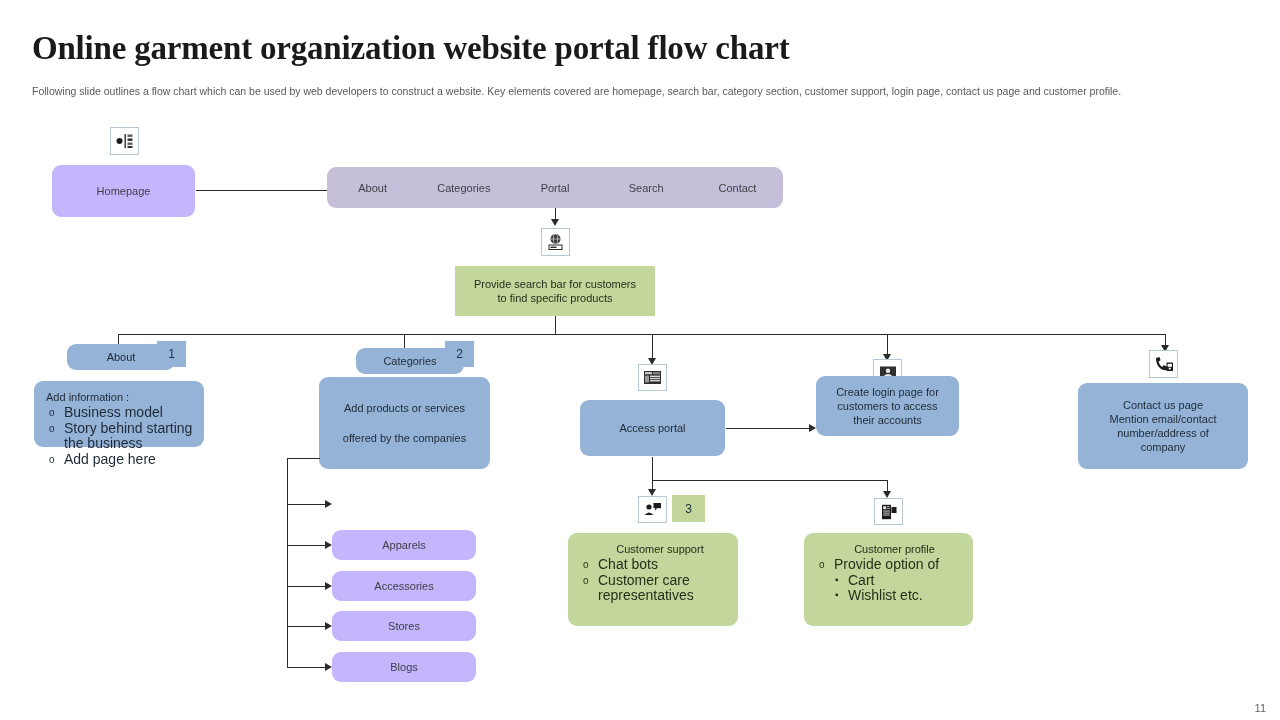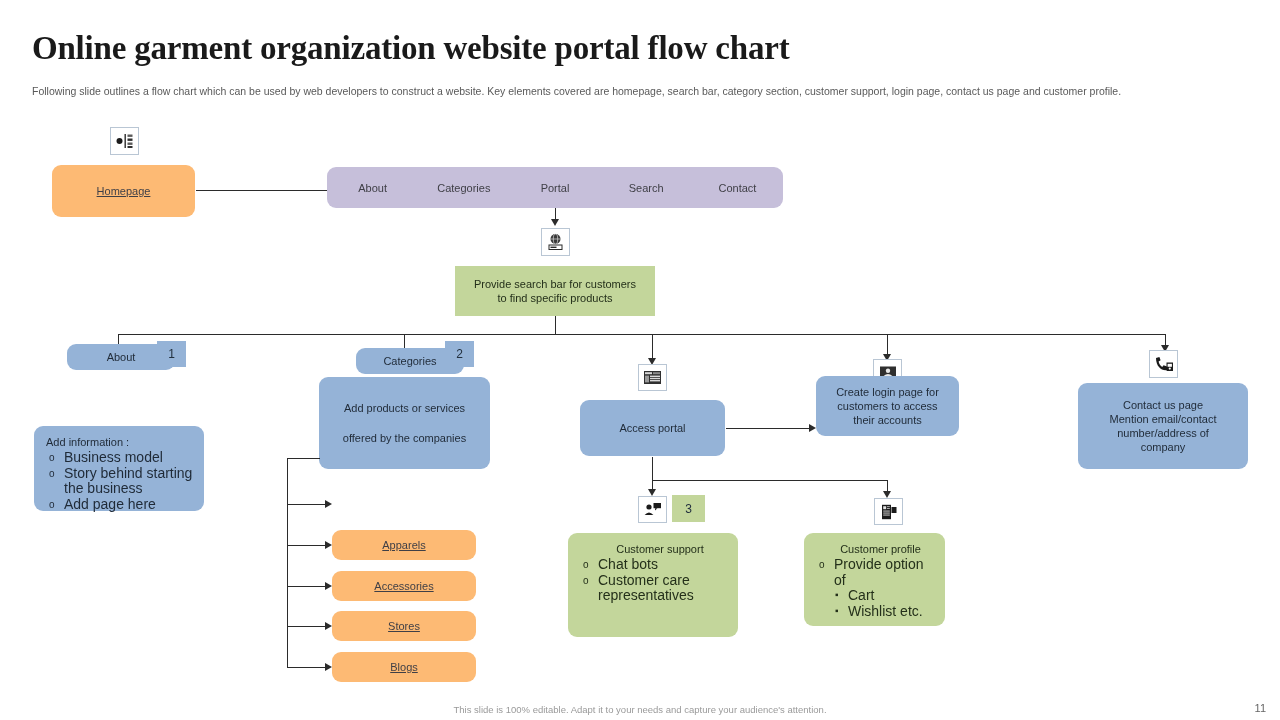--- a/index.html
+++ b/index.html
@@ -18,21 +18,21 @@
     white-space:nowrap;
   }
   .subtitle{
     position:absolute;left:32px;top:84px;width:1160px;
     font-size:10.5px;line-height:14px;color:#595959;
   }
 
   
   .node{position:absolute;box-sizing:border-box;display:flex;
         align-items:center;justify-content:center;text-align:center;}
-  .purple{background:#fdba74;border-radius:9px;color:#3f3f46;text-decoration:underline;}
+  .purple{background:#c4b5fd;border-radius:9px;color:#3f3f46;}
   .blue{background:#95b3d7;border-radius:9px;color:#1f2a37;}
   .green{background:#c3d69b;color:#24301a;}
   .sharp{border-radius:0;}
 
   .node .txt{font-size:11px;line-height:14px;padding:4px 8px;}
 
   
   .navbar{position:absolute;left:327px;top:167px;width:456px;height:41px;
     background:#c6bfda;border-radius:9px;display:flex;align-items:center;}
   .navitem{flex:1;text-align:center;font-size:11px;color:#3f3f46;cursor:default;}
@@ -139,21 +139,21 @@
   <div class="ln vln" style="left:1165px;top:334px;height:14px;"></div>
   <div class="arrowhead ah-down" style="left:1161px;top:345px;"></div>
 
   <div class="node blue" style="left:67px;top:344px;width:108px;height:26px;">
     <span class="txt">About</span>
   </div>
   <div class="badge b-blue" style="left:157px;top:341px;width:29px;height:26px;">
     <span>1</span>
   </div>
 
-  <div class="listbox blue" style="left:34px;top:381px;width:170px;height:85px;margin-top:45px;">
+  <div class="listbox blue" style="left:34px;top:381px;width:170px;height:66px;">
     <div class="head">Add information :</div>
     <ul>
       <li class="circ">Business model</li>
       <li class="circ">Story behind starting the business</li>
       <li class="circ">Add page here</li>
     </ul>
   </div>
 
   <div class="node blue" style="left:356px;top:348px;width:108px;height:26px;">
     <span class="txt">Categories</span>
@@ -253,45 +253,44 @@
       <circle cx="6" cy="5" r="2.6" fill="#1b1b1b"></circle>
       <path d="M1.6 13 Q6 8 10.4 13 Z" fill="#1b1b1b"></path>
       <rect x="10.5" y="1" width="7.5" height="5.2" fill="#1b1b1b"></rect>
       <path d="M12 6.2 L12 8.6 L14.4 6.2 Z" fill="#1b1b1b"></path>
     </svg>
   </div>
   <div class="badge b-green" style="left:672px;top:495px;width:33px;height:27px;">
     <span>3</span>
   </div>
 
-  <div class="listbox green" style="left:568px;top:533px;width:170px;height:104px;">
+  <div class="listbox green" style="left:568px;top:533px;width:170px;height:93px;">
     <div class="head" style="text-align:center;padding-left:12px;">Customer support</div>
     <ul>
       <li class="circ">Chat bots</li>
       <li class="circ">Customer care representatives</li>
     </ul>
   </div>
 
   <div class="iconchip" style="left:874px;top:498px;width:29px;height:27px;">
     <svg width="18" height="16" viewBox="0 0 18 16">
       <rect x="2" y="0.8" width="9" height="14.4" fill="#1b1b1b"></rect>
       <rect x="3.2" y="2.2" width="3" height="3" fill="#e0e0e0"></rect>
       <rect x="7" y="2.2" width="2.8" height="0.9" fill="#bdbdbd"></rect>
       <rect x="7" y="4" width="2.8" height="0.9" fill="#bdbdbd"></rect>
       <rect x="3.2" y="6.6" width="6.6" height="0.9" fill="#e0e0e0"></rect>
       <rect x="3.2" y="8.6" width="6.6" height="0.9" fill="#e0e0e0"></rect>
       <rect x="3.2" y="10.6" width="6.6" height="0.9" fill="#e0e0e0"></rect>
       <rect x="11.5" y="3" width="5" height="6" fill="#1b1b1b"></rect>
     </svg>
   </div>
-  <div class="listbox green" style="left:804px;top:533px;width:141px;height:93px;">
+  <div class="listbox green" style="left:804px;top:533px;width:169px;height:93px;">
     <div class="head" style="text-align:center;padding-left:10px;">Customer profile</div>
     <ul>
       <li class="circ">Provide  option of</li>
       <li class="sq">Cart</li>
       <li class="sq">Wishlist etc.</li>
     </ul>
   </div>
 
-  <div class="footer">This slide is 100% editable. Adapt it to your needs and capture your audience's attention.</div>
   <div class="pagenum">11</div>
 
 </div>
 
 </body></html>

